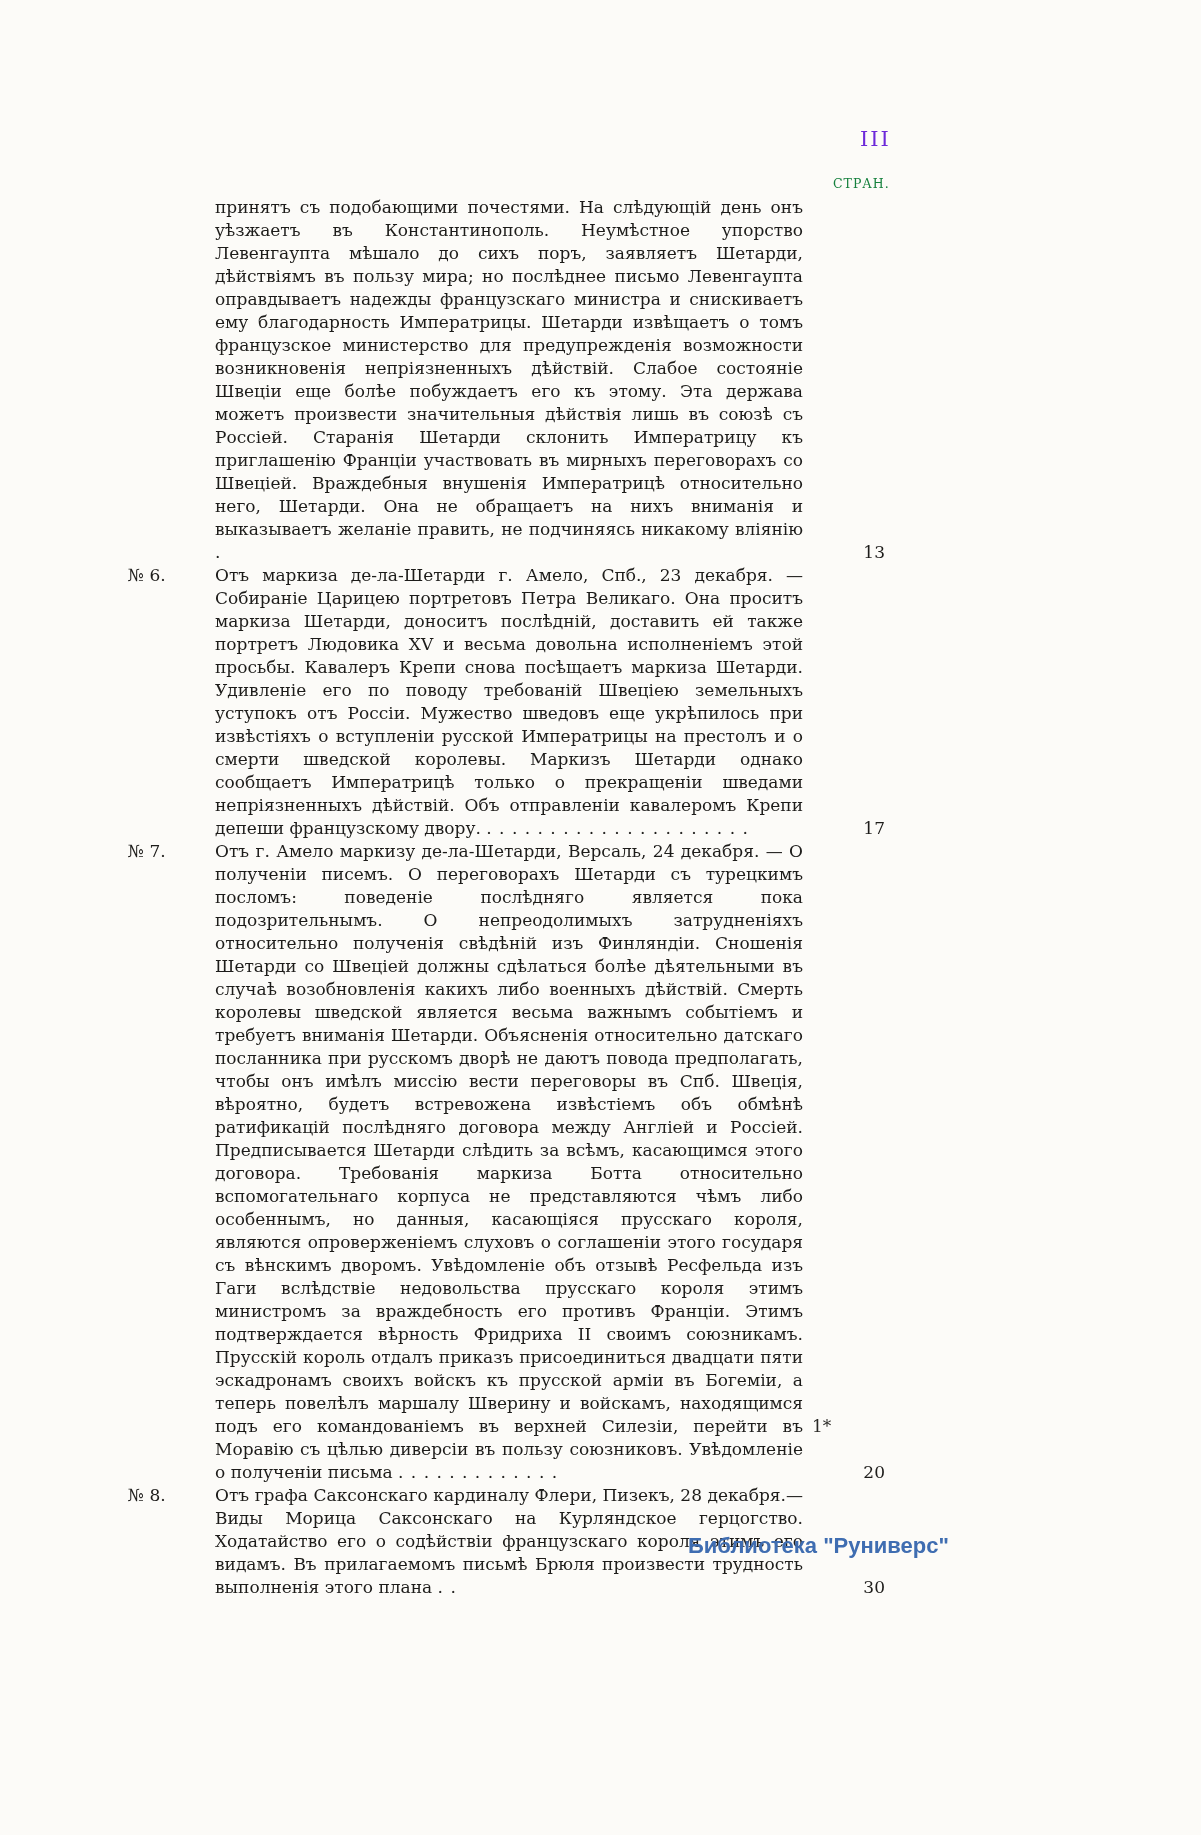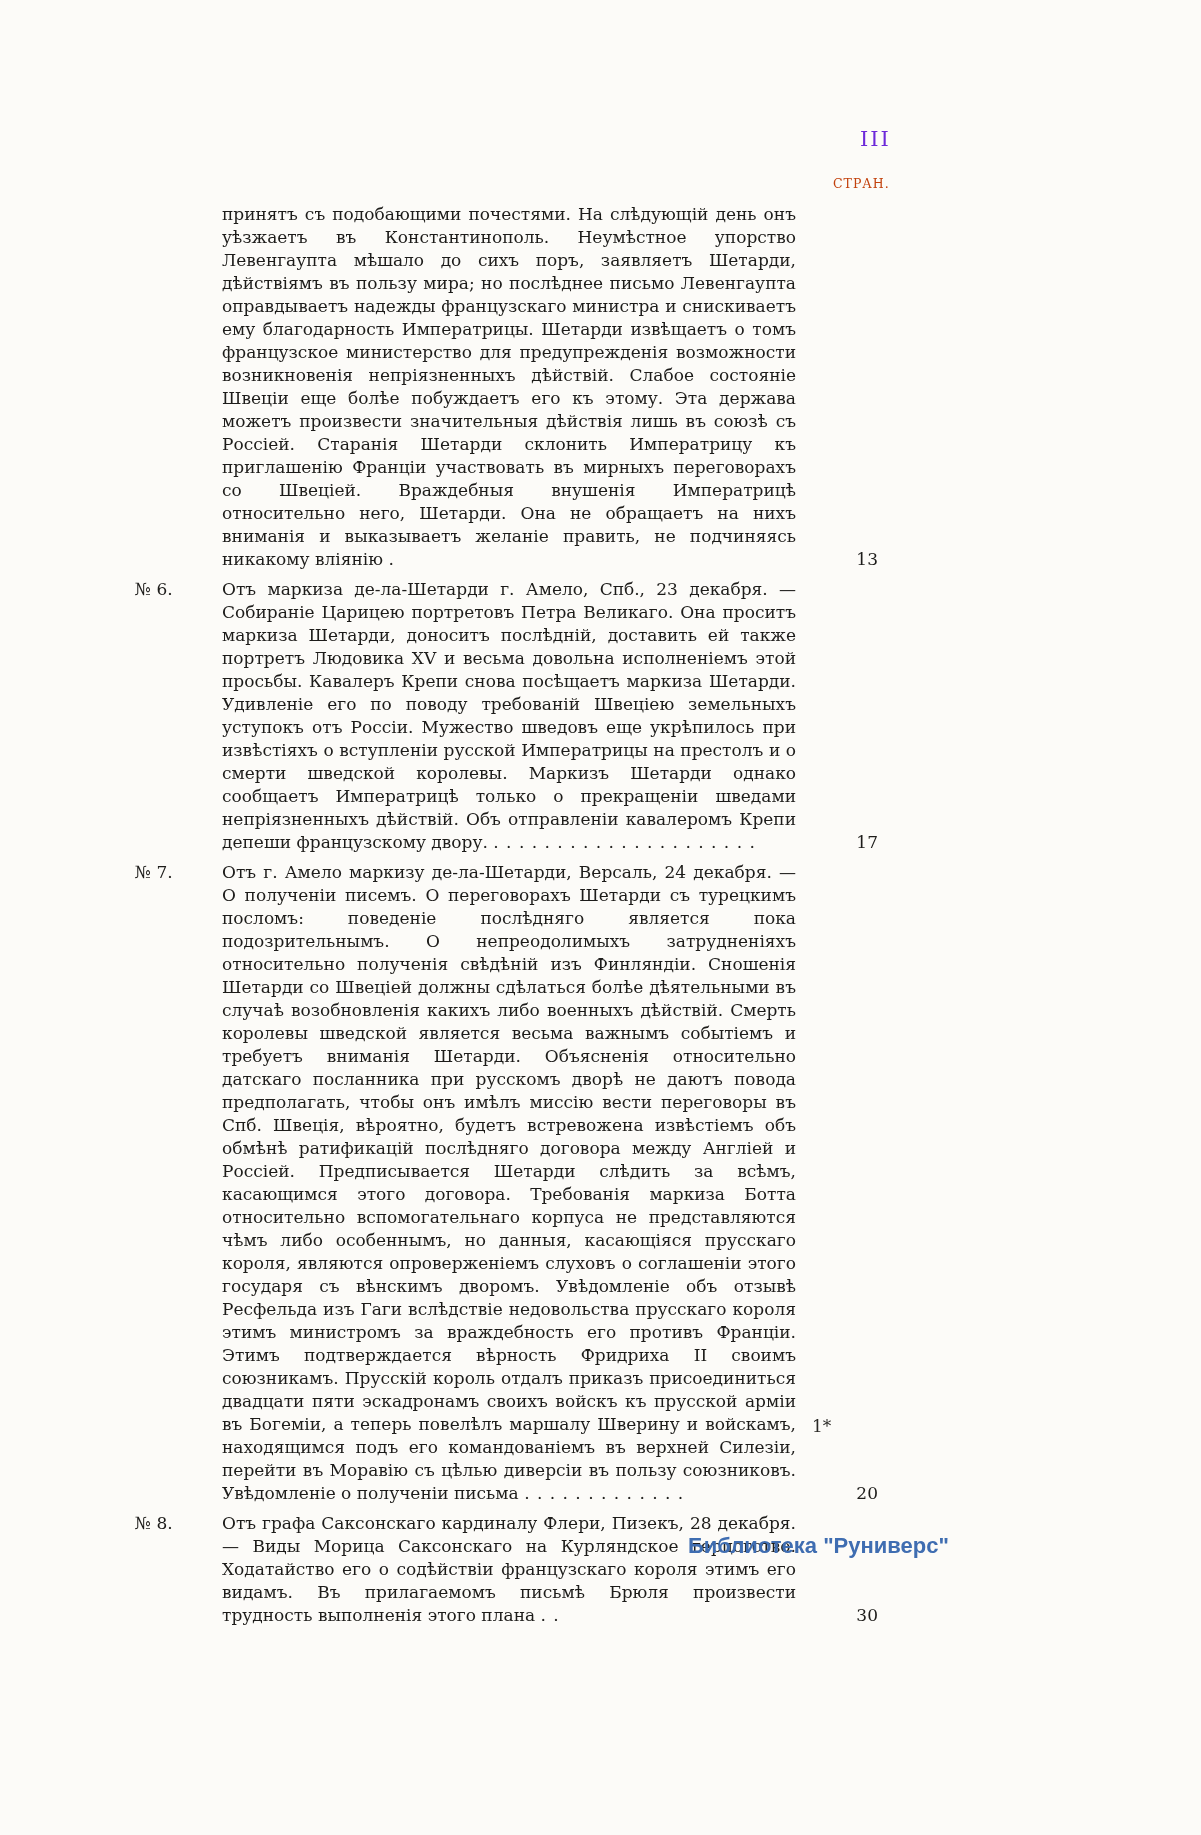--- a/index.html
+++ b/index.html
@@ -24,34 +24,34 @@
     font-size: 21px;
     letter-spacing: 2px;
     color: #6d28d9;
   }
   .col-header {
     position: absolute;
     top: 176px;
     left: 833px;
     font-size: 12.5px;
     letter-spacing: 1px;
-    color: #c2410c;
+    color: #15803d;
   }
   .toc {
     position: absolute;
     top: 196px;
     left: 215px;
     width: 588px;
     font-size: 17px;
     line-height: 23px;
     text-align: justify;
   }
   .entry {
     position: relative;
-    margin: 7px;
+    margin: 0;
   }
   .entry.numbered {
     text-indent: -87px;
     padding-left: 0;
   }
   .entry .num {
     display: inline-block;
     width: 87px;
     text-indent: 0;
     font-style: normal;

